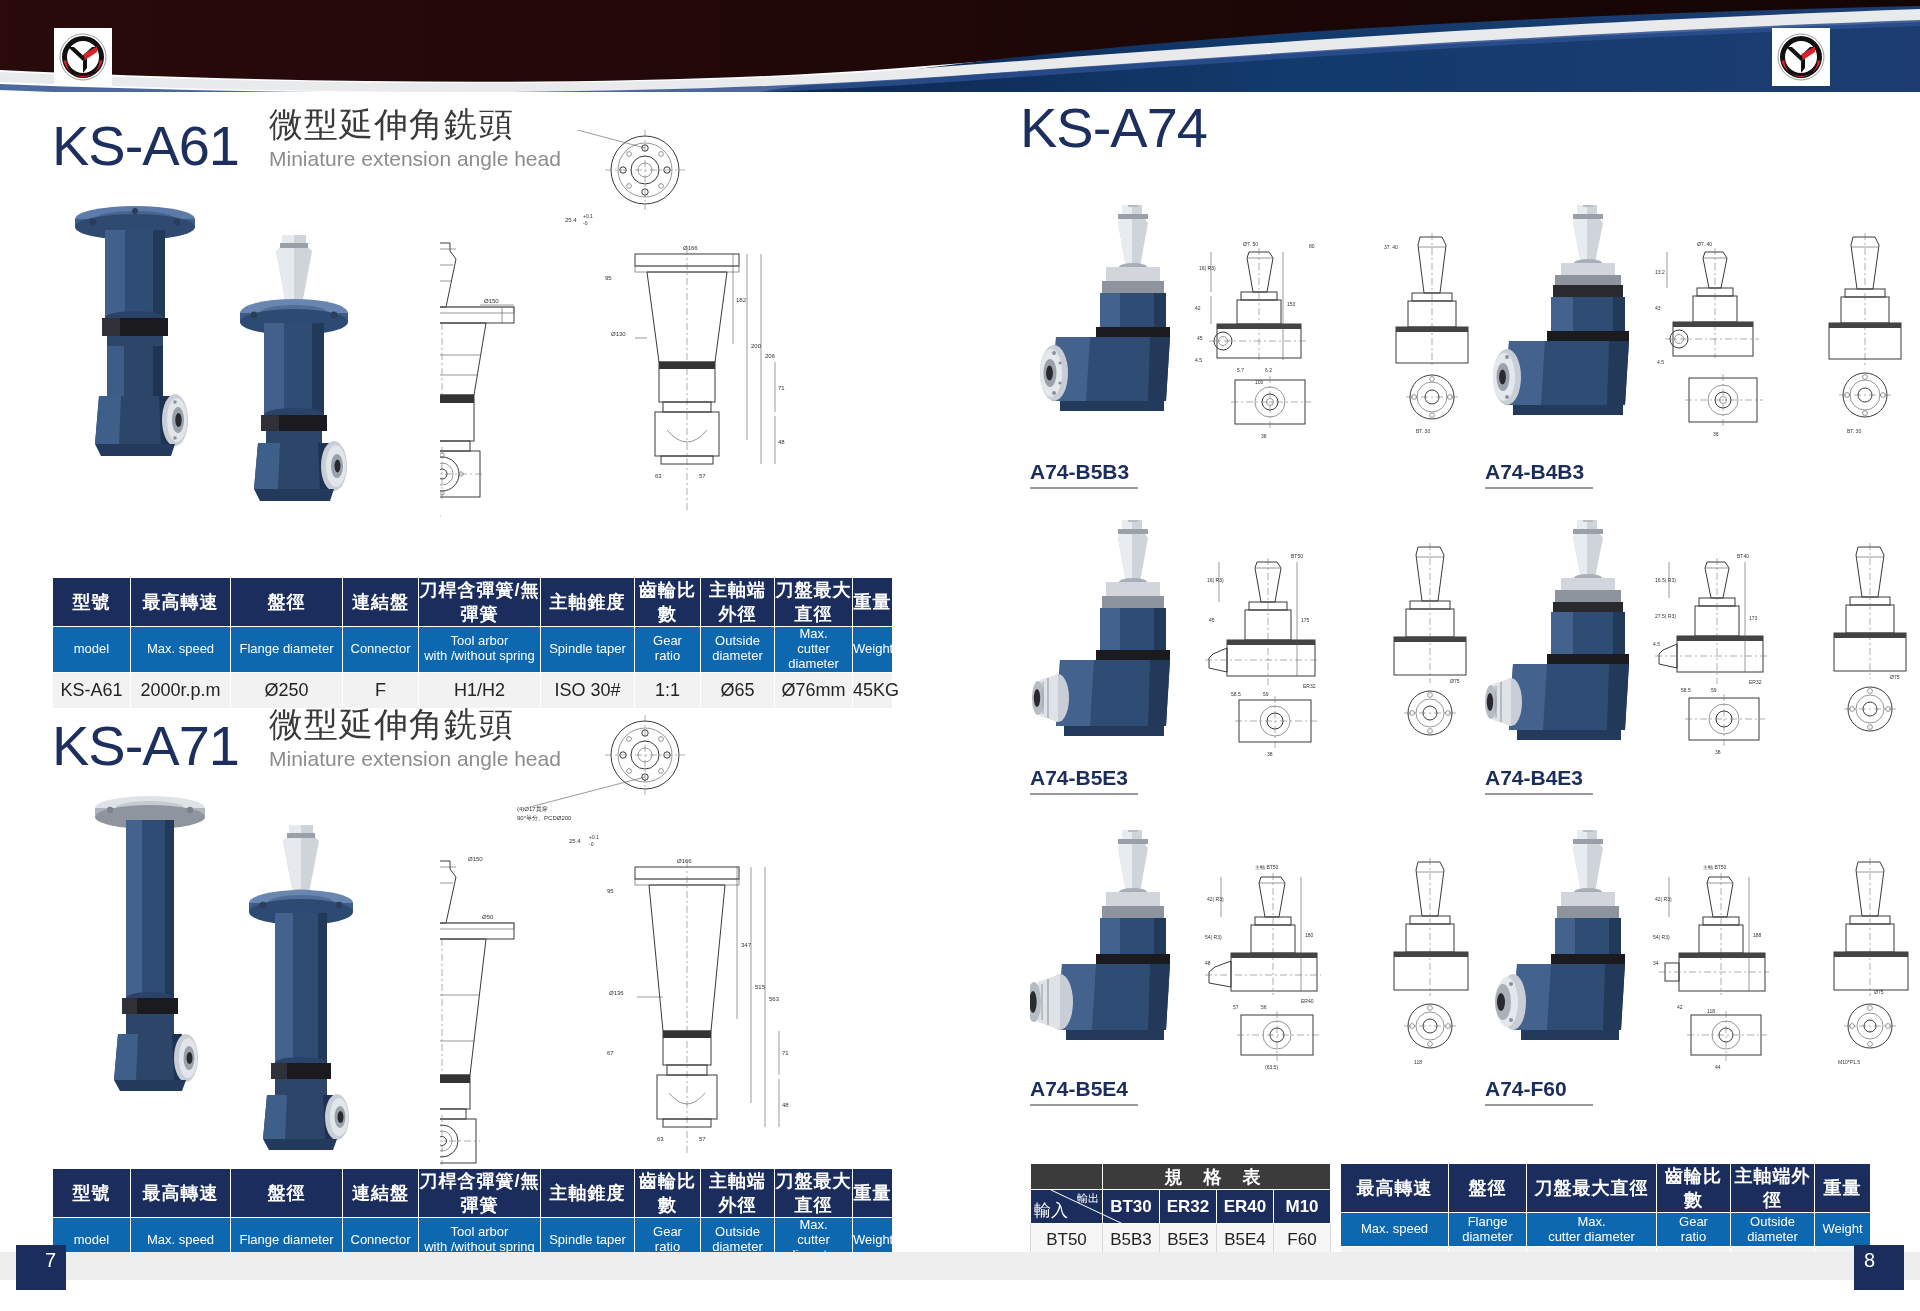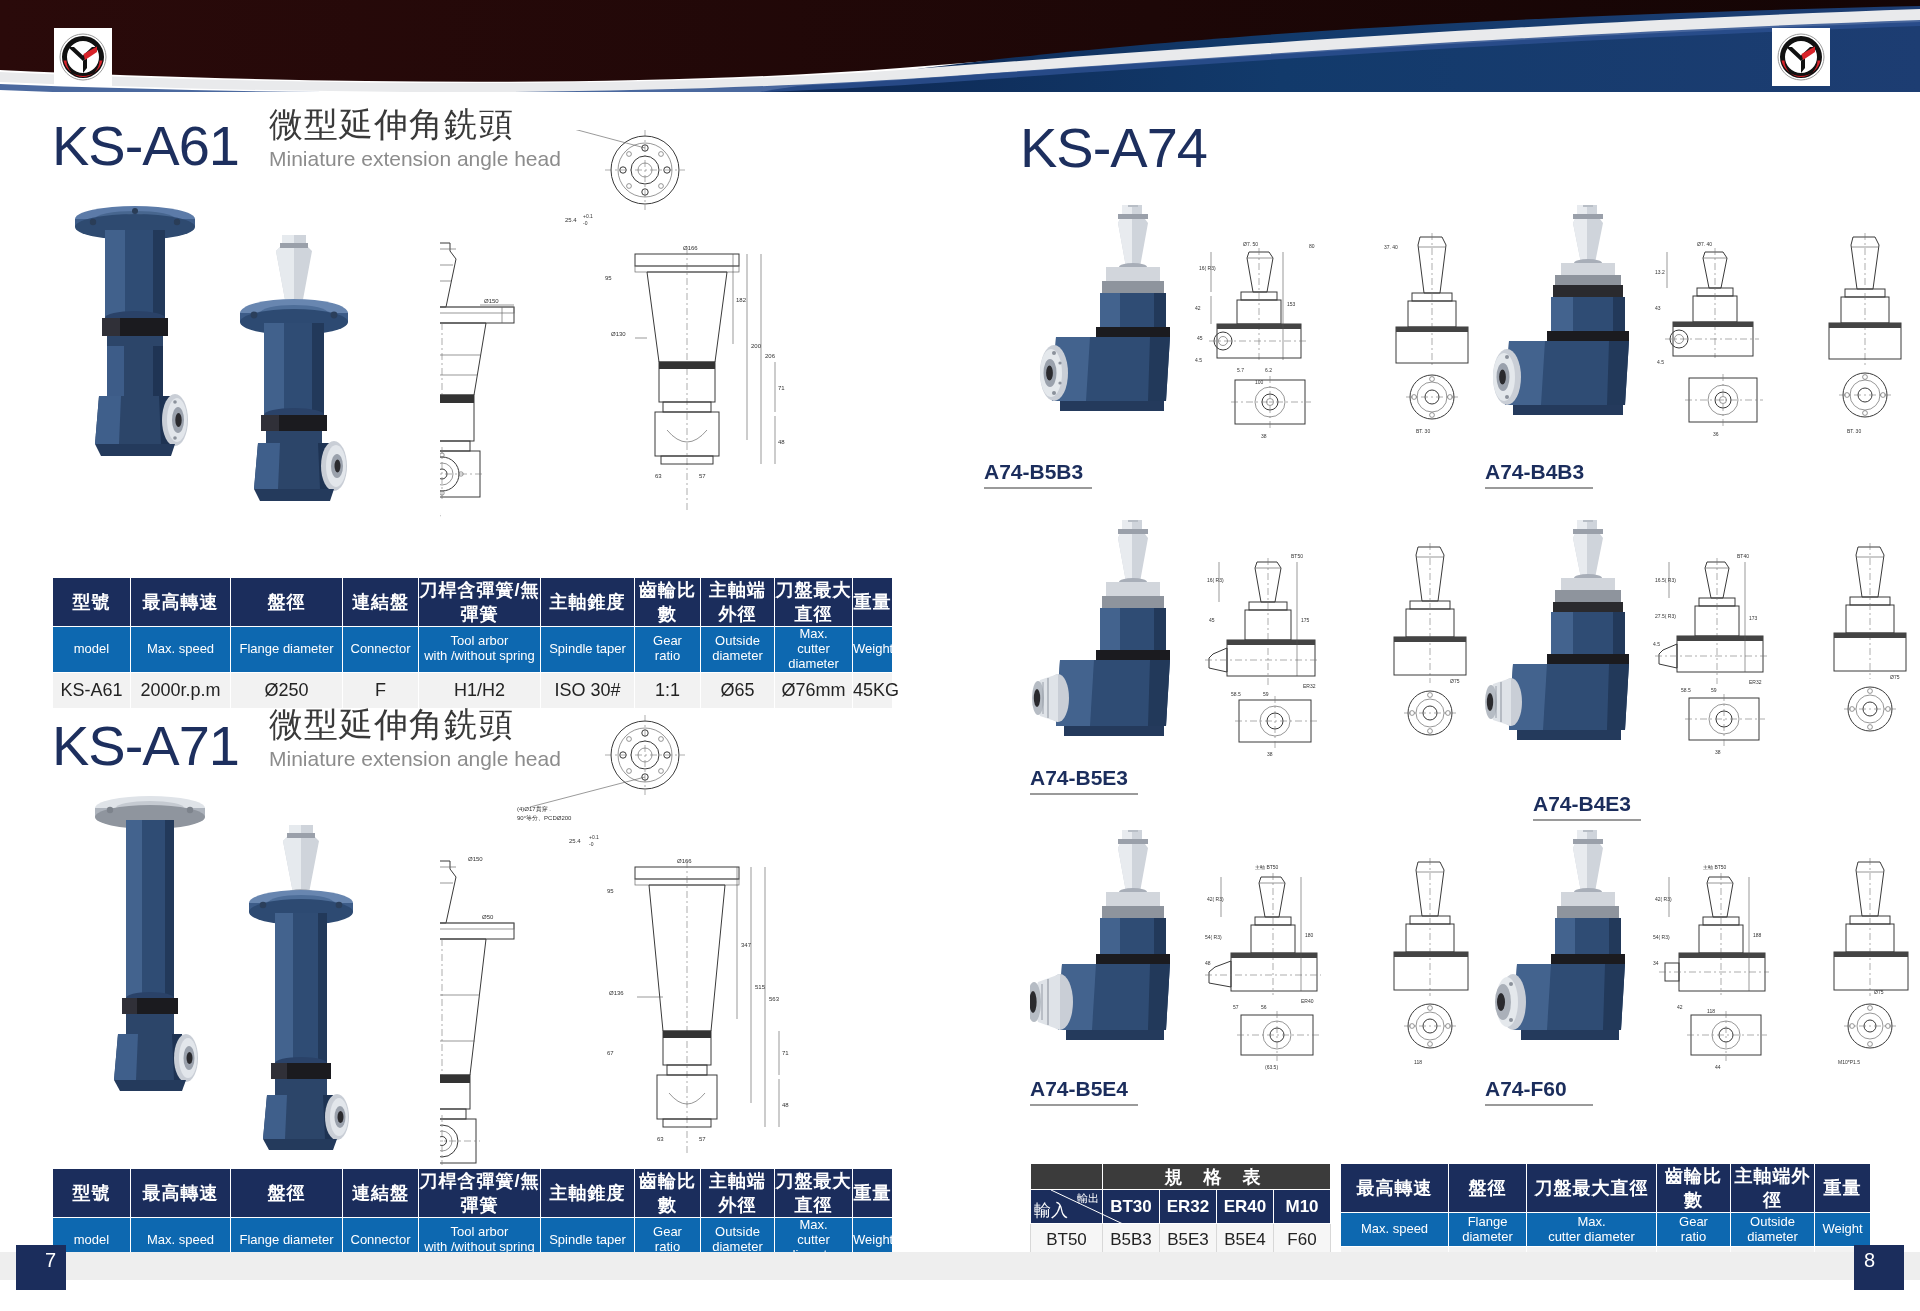--- a/index.html
+++ b/index.html
@@ -600,21 +600,21 @@
         <td>H1/H2</td>
         <td>ISO 30#</td>
         <td>1:1</td>
         <td>Ø65</td>
         <td>Ø76mm</td>
         <td>55KG</td>
       </tr>
     </tbody>
   </table>
 
-  <div class="ptitle" style="left:1020px; top:120px;text-align:right;">
+  <div class="ptitle" style="left:1020px; top:100px;text-align:right;">
     <div class="code">KS-A74</div>
   </div>
 
   <div class="illus" style="left:1030px; top:205px;">
     <svg width="160" height="245" viewBox="0 0 160 245" class="tech-svg">
       <path d="M92,0 L112,0 L112,10 L118,18 L110,62 L96,62 L88,18 L92,10 Z" fill="#cfd4db"></path>
       <path d="M92,0 L102,0 L102,62 L96,62 L88,18 L92,10 Z" fill="#e8ebef"></path>
       <rect x="88" y="9" width="30" height="5" fill="#9aa0aa"></rect>
       <ellipse cx="103" cy="62" rx="14" ry="4" fill="#a8aeb8"></ellipse>
 
@@ -699,21 +699,21 @@
         <circle cx="22" cy="142" r="2.4" class="thinline"></circle>
         <circle cx="22" cy="178" r="2.4" class="thinline"></circle>
         <circle cx="4" cy="160" r="2.4" class="thinline"></circle>
         <circle cx="40" cy="160" r="2.4" class="thinline"></circle>
         <line x1="-4" y1="160" x2="48" y2="160" class="cl"></line>
         <text x="-26" y="12" class="dimtext-s">37. 40</text>
         <text x="6" y="196" class="dimtext-s">BT. 30</text>
       </g>
     </svg>
   </div>
-  <div class="vlabel" style="left:984px; top:460px;">
+  <div class="vlabel" style="left:1030px; top:460px;">
     <div class="txt">A74-B5B3</div>
     <div class="rule"></div>
   </div>
 
   <div class="illus" style="left:1485px; top:205px;">
     <svg width="160" height="245" viewBox="0 0 160 245" class="tech-svg">
       <path d="M92,0 L112,0 L112,10 L118,18 L110,58 L96,58 L88,18 L92,10 Z" fill="#cfd4db"></path>
       <path d="M92,0 L102,0 L102,58 L96,58 L88,18 L92,10 Z" fill="#e8ebef"></path>
       <rect x="88" y="9" width="30" height="5" fill="#9aa0aa"></rect>
       <rect x="98" y="-6" width="10" height="8" fill="#b8bec6"></rect>
@@ -954,21 +954,21 @@
         <circle cx="20" cy="162" r="7" class="line"></circle>
         <circle cx="20" cy="144" r="2.4" class="thinline"></circle>
         <circle cx="20" cy="180" r="2.4" class="thinline"></circle>
         <circle cx="2" cy="162" r="2.4" class="thinline"></circle>
         <circle cx="38" cy="162" r="2.4" class="thinline"></circle>
         <line x1="-6" y1="162" x2="46" y2="162" class="cl"></line>
         <text x="40" y="132" class="dimtext-s">Ø75</text>
       </g>
     </svg>
   </div>
-  <div class="vlabel" style="left:1485px; top:792px;margin-left:48px;">
+  <div class="vlabel" style="left:1485px; top:766px;">
     <div class="txt">A74-B4E3</div>
     <div class="rule"></div>
   </div>
 
   <div class="illus" style="left:1030px; top:830px;">
     <svg width="165" height="250" viewBox="0 0 165 250" class="tech-svg">
       <path d="M92,0 L112,0 L112,10 L118,18 L110,62 L96,62 L88,18 L92,10 Z" fill="#cfd4db"></path>
       <path d="M92,0 L102,0 L102,62 L96,62 L88,18 L92,10 Z" fill="#e8ebef"></path>
       <rect x="88" y="9" width="30" height="5" fill="#9aa0aa"></rect>
       <rect x="98" y="-6" width="10" height="8" fill="#b8bec6"></rect>

